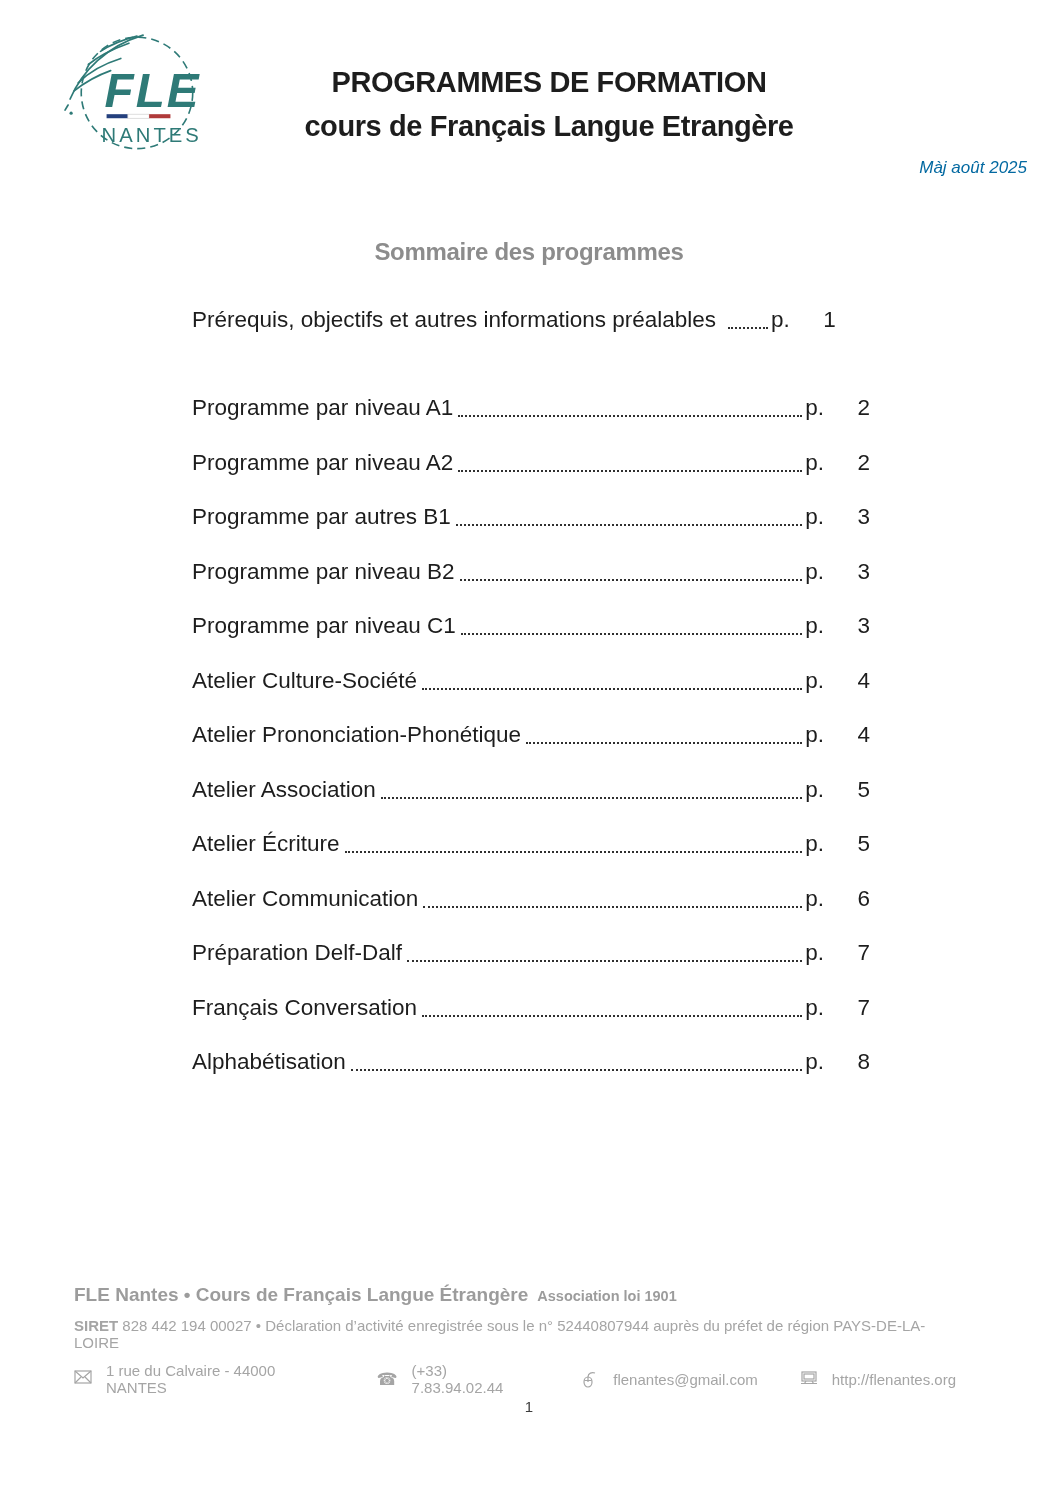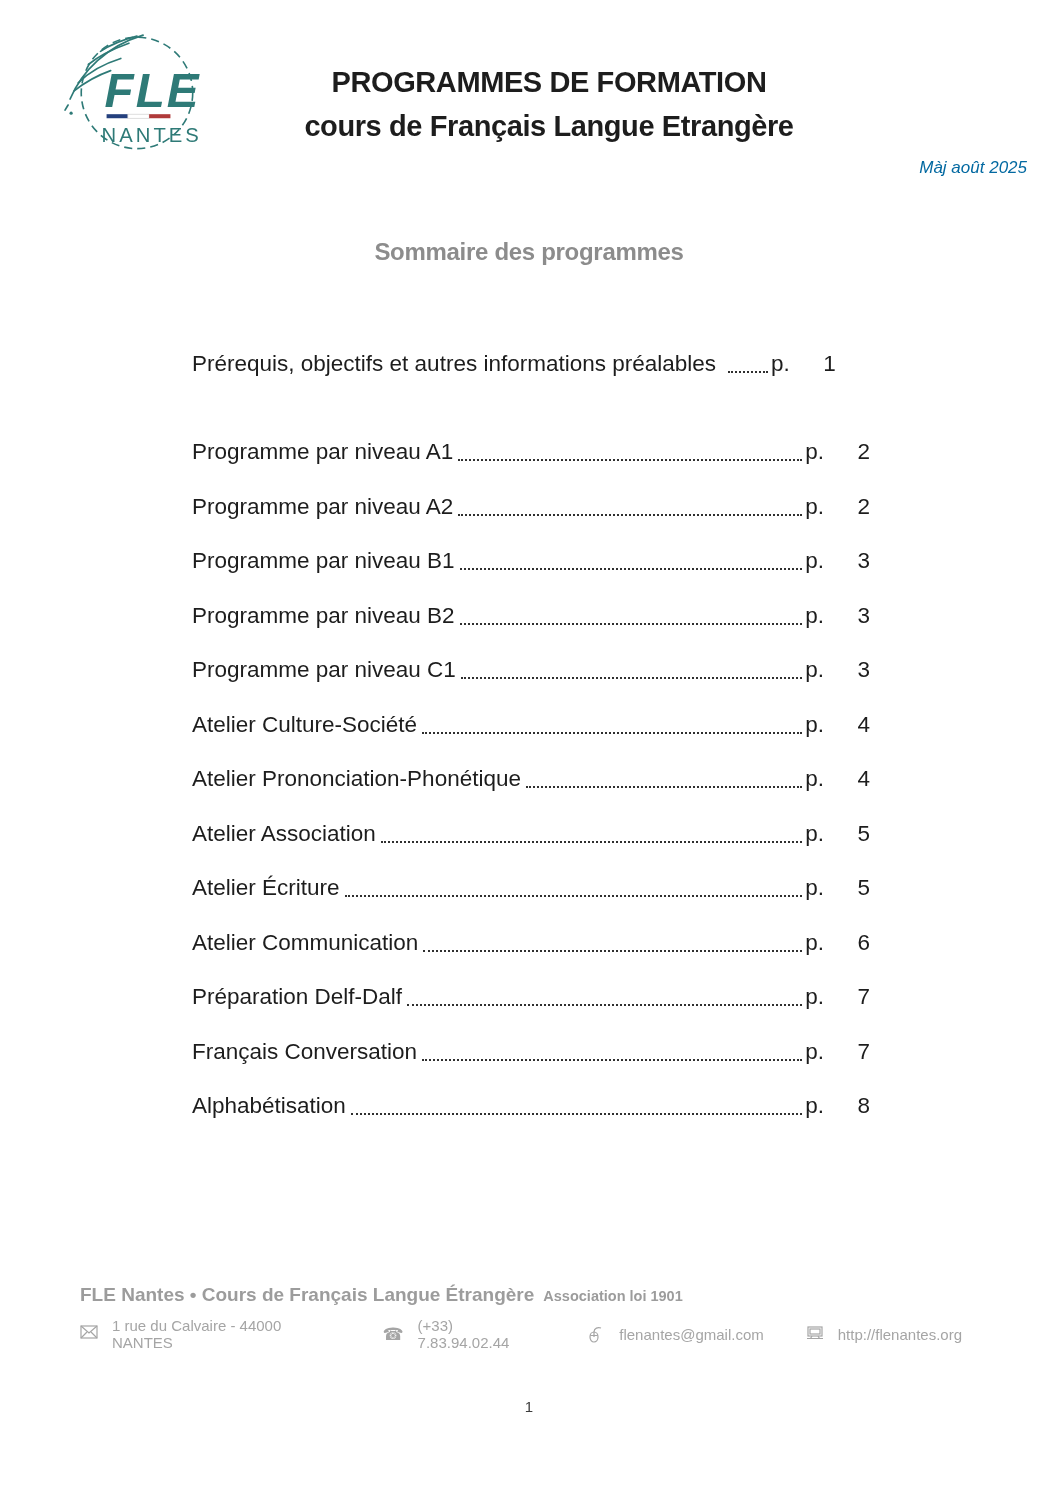--- a/index.html
+++ b/index.html
@@ -27,28 +27,28 @@
   .logo .nantes{fill:var(--teal);font-family:"Liberation Sans",sans-serif;font-weight:400;font-size:20px;letter-spacing:3px;}
   .logo .fb{fill:var(--flag_blue);} .logo .fw{fill:#fff;stroke:#c9c9c9;stroke-width:.6;} .logo .fr{fill:var(--flag_red);}
   
   .title-block{position:absolute;left:0;top:60px;width:100%;text-align:center;color:var(--text);padding-left:40px;}
   .title-block .t1,.title-block .t2{font-size:29px;font-weight:700;letter-spacing:-0.4px;line-height:44px;}
   .revision{position:absolute;top:158px;right:31px;font-size:17px;font-style:italic;color:#0369a1;}
   
   .toc-heading{position:absolute;left:0;top:238px;width:100%;text-align:center;font-size:24px;font-weight:700;color:var(--heading_gray);letter-spacing:-0.3px;}
   .toc{position:absolute;left:192px;top:306px;width:678px;color:var(--text);}
   .toc-row{display:flex;align-items:flex-end;font-size:22.5px;line-height:27px;height:27px;margin-bottom:27.5px;}
-  .toc-row.intro{margin-bottom:61px;margin-top:44px;}
+  .toc-row.intro{margin-bottom:61px;}
   .toc-label{white-space:nowrap;}
   .leader{flex:1;border-bottom:2px dotted #2f2f2f;margin:0 3px 4px 5px;min-width:14px;}
   .intro .leader{flex:0 0 40px;margin-left:12px;}
   .toc-p{white-space:nowrap;}
   .toc-num{width:46px;text-align:right;}
   
-  .footer{position:absolute;left:80px;top:1284px;width:882px;color:var(--footer_gray);}
+  .footer{position:absolute;left:74px;top:1284px;width:882px;color:var(--footer_gray);}
   .f-line1{font-size:19px;font-weight:700;color:#9c9c9c;}
   .f-line1 .suffix{font-size:14.5px;margin-left:9px;}
   .f-line2{margin-top:11px;font-size:15px;}
   .f-line2 .siret-label{font-weight:700;}
   .f-line3{margin-top:11px;font-size:15px;display:flex;align-items:center;}
   .f-item{display:flex;align-items:center;}
   .f-item + .f-item{margin-left:42px;}
   .f-item .icn{width:18px;height:18px;margin-right:14px;display:inline-block;}
   .f-item .icn svg{display:block;}
   .icn-stroke{fill:none;stroke:#a5a5a5;stroke-width:1.2;}
@@ -105,21 +105,21 @@
     </div>
 
     <div class="toc-row">
       <span class="toc-label">Programme par niveau A2</span>
       <span class="leader"></span>
       <span class="toc-p">p.</span>
       <span class="toc-num">2</span>
     </div>
 
     <div class="toc-row">
-      <span class="toc-label">Programme par niveau B1</span>
+      <span class="toc-label">Programme par autres B1</span>
       <span class="leader"></span>
       <span class="toc-p">p.</span>
       <span class="toc-num">3</span>
     </div>
 
     <div class="toc-row">
       <span class="toc-label">Programme par niveau B2</span>
       <span class="leader"></span>
       <span class="toc-p">p.</span>
       <span class="toc-num">3</span>
@@ -186,20 +186,23 @@
       <span class="leader"></span>
       <span class="toc-p">p.</span>
       <span class="toc-num">8</span>
     </div>
 
   </div>
 
   <div class="footer">
     <div class="f-line1">
       <span>FLE Nantes • Cours de Français Langue Étrangère</span><span class="suffix">Association loi 1901</span>
+    </div>
+    <div class="f-line2">
+      <span class="siret-label">SIRET</span><span> 828 442 194 00027 • Déclaration d’activité enregistrée sous le n° 52440807944 auprès du préfet de région PAYS-DE-LA-LOIRE</span>
     </div>
     <div class="f-line3">
       <span class="f-item">
         <span class="icn">
           <svg viewBox="0 0 18 14" width="18" height="14">
               <rect class="icn-stroke" x="1" y="1" width="16" height="12"></rect>
               <path class="icn-stroke" d="M1,1 L9,8 L17,1"></path>
               <path class="icn-stroke" d="M1,13 L7,7 M17,13 L11,7"></path>
             </svg>
         </span>

